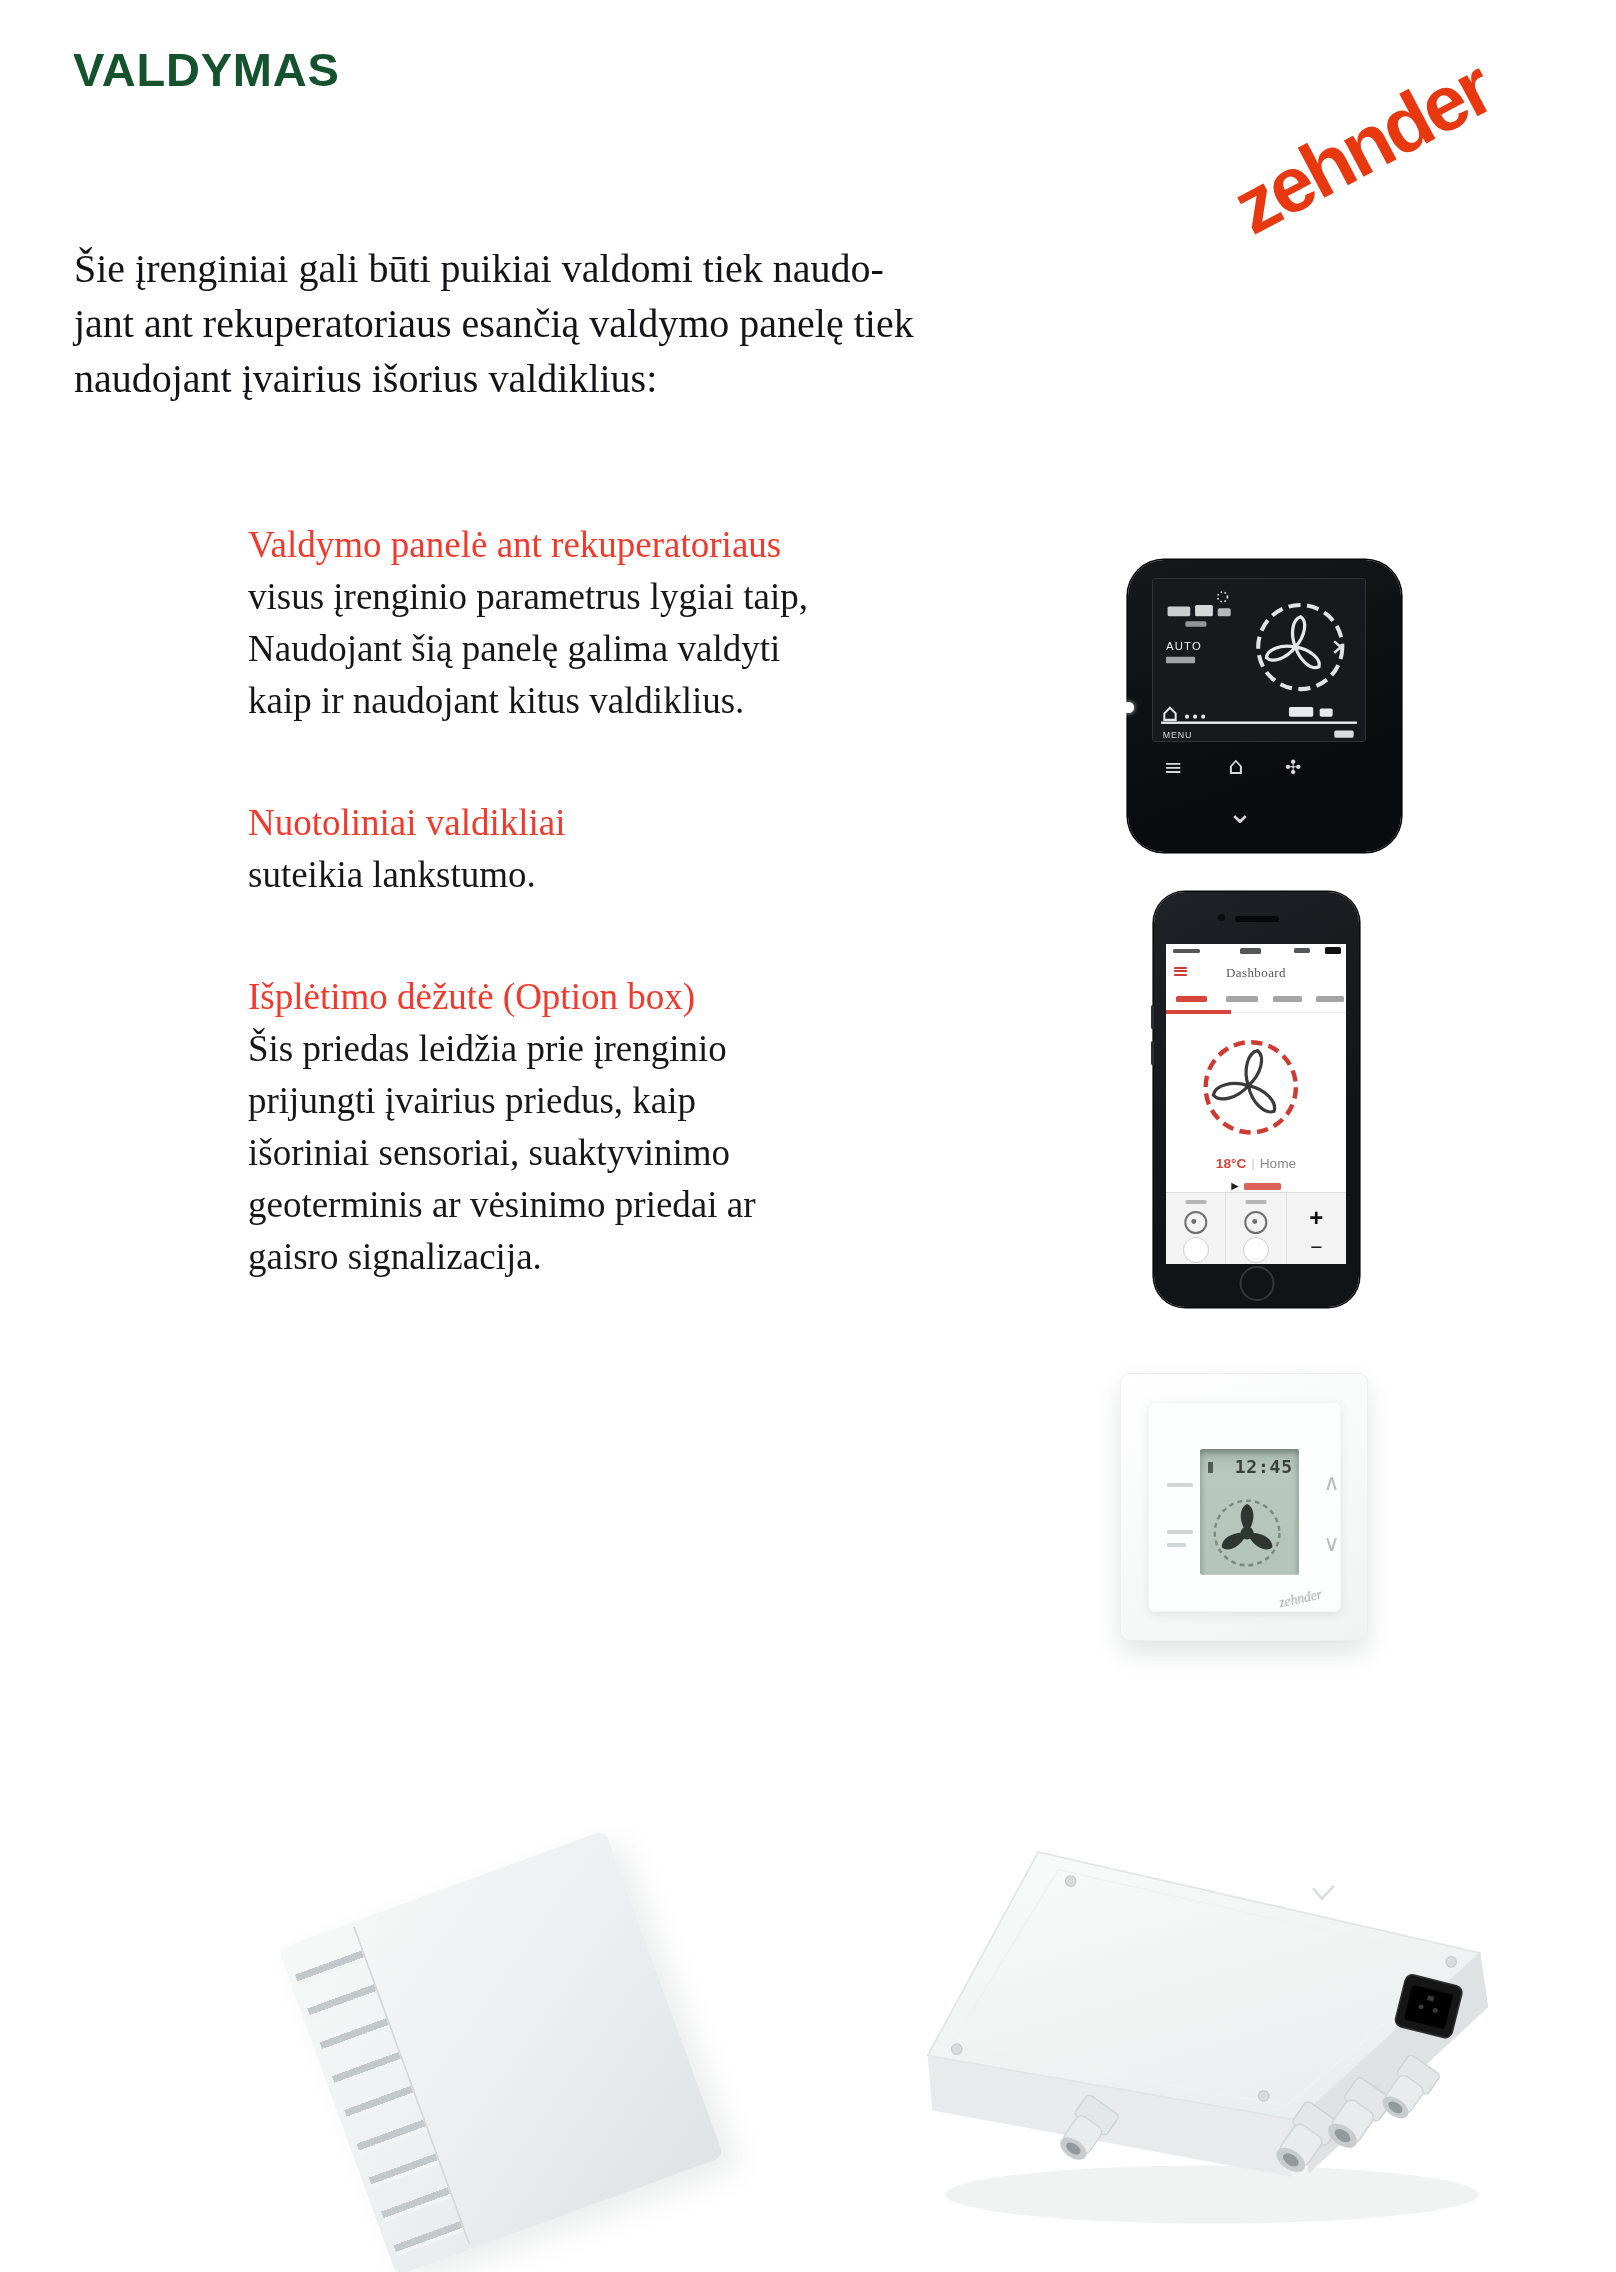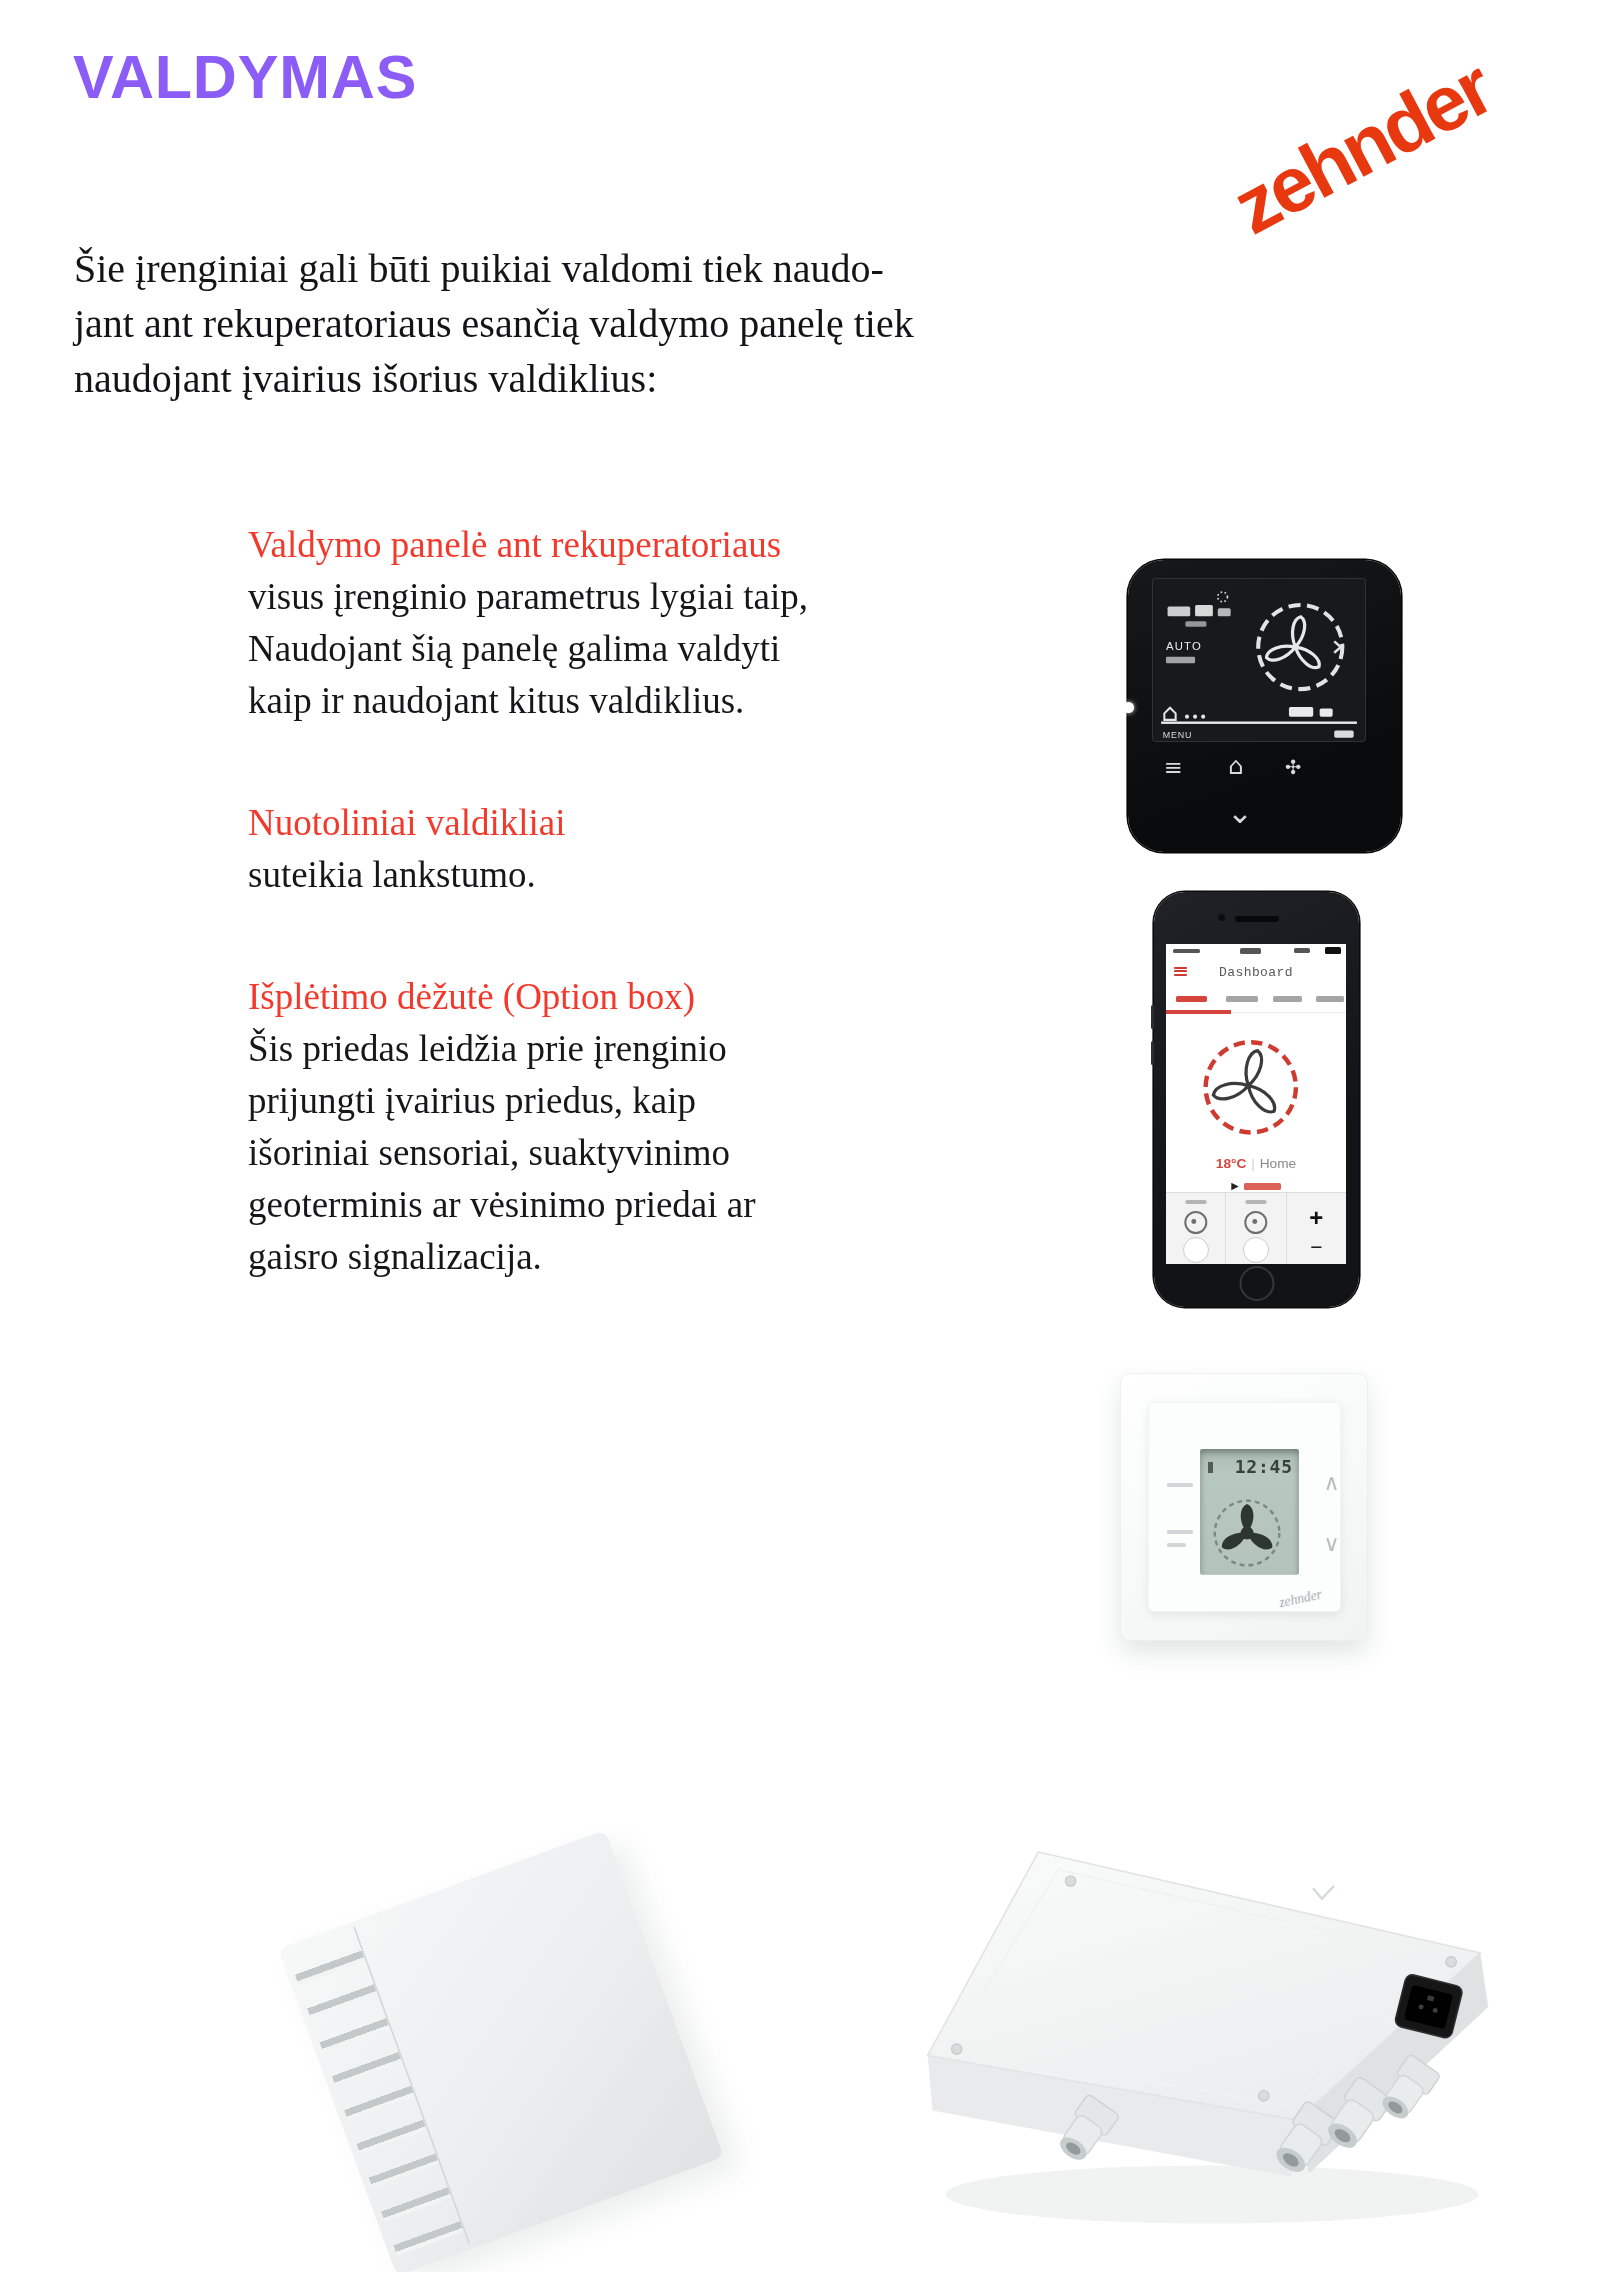--- a/index.html
+++ b/index.html
@@ -2,21 +2,21 @@
 <html style="font-size:13px"><head>
 <meta charset="utf-8">
 <style>
   html,body{margin:0;padding:0;background:#ffffff;}
   .page{position:relative;width:1617px;height:2273px;background:#ffffff;overflow:hidden;
         font-family:"Liberation Serif",serif;color:#17171a;}
 
   
   .title{position:absolute;left:73px;top:42px;margin:0;
          font-family:"Liberation Sans",sans-serif;font-weight:700;
-         font-size:61px;letter-spacing:0.8px;color:#8b5cf6;}
+         font-size:47px;letter-spacing:0.8px;color:#14532d;}
   .logo-wrap{position:absolute;left:1209px;top:14.6px;width:408px;height:271px;}
   .logo-text{position:absolute;left:31px;top:152px;transform:rotate(-28deg);
              transform-origin:left center;font-family:"Liberation Sans",sans-serif;
              font-weight:700;font-size:78px;letter-spacing:-3.2px;color:#e8380f;}
 
   
   .intro{position:absolute;left:74px;top:241px;font-size:40px;line-height:55px;color:#141418;}
   .sections{position:absolute;left:248px;top:519px;width:889px;font-size:37px;line-height:52px;}
   .sec{margin:0 0 70px 0;}
   .sec-h{margin:0;font-size:37px;line-height:52px;font-weight:400;color:#f2392b;}
@@ -42,21 +42,21 @@
   .phone .earpiece{position:absolute;left:50%;top:24px;transform:translateX(-50%);
                    width:44px;height:5.7px;border-radius:3.2px;background:#07080a;}
   .phone .cam{position:absolute;left:calc(50% - 39px);top:22px;width:7.3px;height:7.3px;border-radius:50%;background:#0c0d10;}
   .phone-screen{position:absolute;left:12px;top:52px;width:180px;height:320px;background:#ffffff;overflow:hidden;}
   .ps-status{position:relative;height:13px;}
   .blob{position:absolute;background:#55565a;border-radius:1.6px;}
   .ps-header{position:relative;height:31px;}
   .hamburger{position:absolute;left:8px;top:9.7px;width:13px;height:9.7px;}
   .hamburger i{display:block;height:2px;margin-bottom:1.6px;background:#cf3b31;border-radius:0.8px;}
   .ps-title{position:absolute;left:0;right:0;top:8px;text-align:center;
-            font-family:Liberation Mono, monospace;font-size:13px;color:#58585a;
+            font-family:Liberation Serif, serif;font-size:13px;color:#58585a;
             letter-spacing:0.4px;filter:blur(0.4px);}
   .ps-tabs{position:relative;height:24px;border-bottom:1.6px solid #e9e9e9;}
   .tabbar{position:absolute;top:8px;height:5.7px;border-radius:1.6px;background:#a5a5a5;}
   .tab-underline{position:absolute;left:0;bottom:-1.6px;width:65px;height:3.2px;background:#d6453c;}
   .ps-temp{position:absolute;left:0;right:0;top:212px;text-align:center;
            font-family:"Liberation Sans",sans-serif;font-size:13.7px;color:#8a8a8a;filter:blur(0.2px);}
   .ps-temp .t{color:#d6453c;font-weight:700;}
   .ps-temp .sep{color:#cfcfcf;padding:0 4.9px;}
   .ps-play{position:absolute;left:0;right:0;top:236px;text-align:center;font-size:9.7px;color:#222;}
   .ps-play .bar{display:inline-block;width:37px;height:7.3px;background:#d6453c;border-radius:1.6px;

